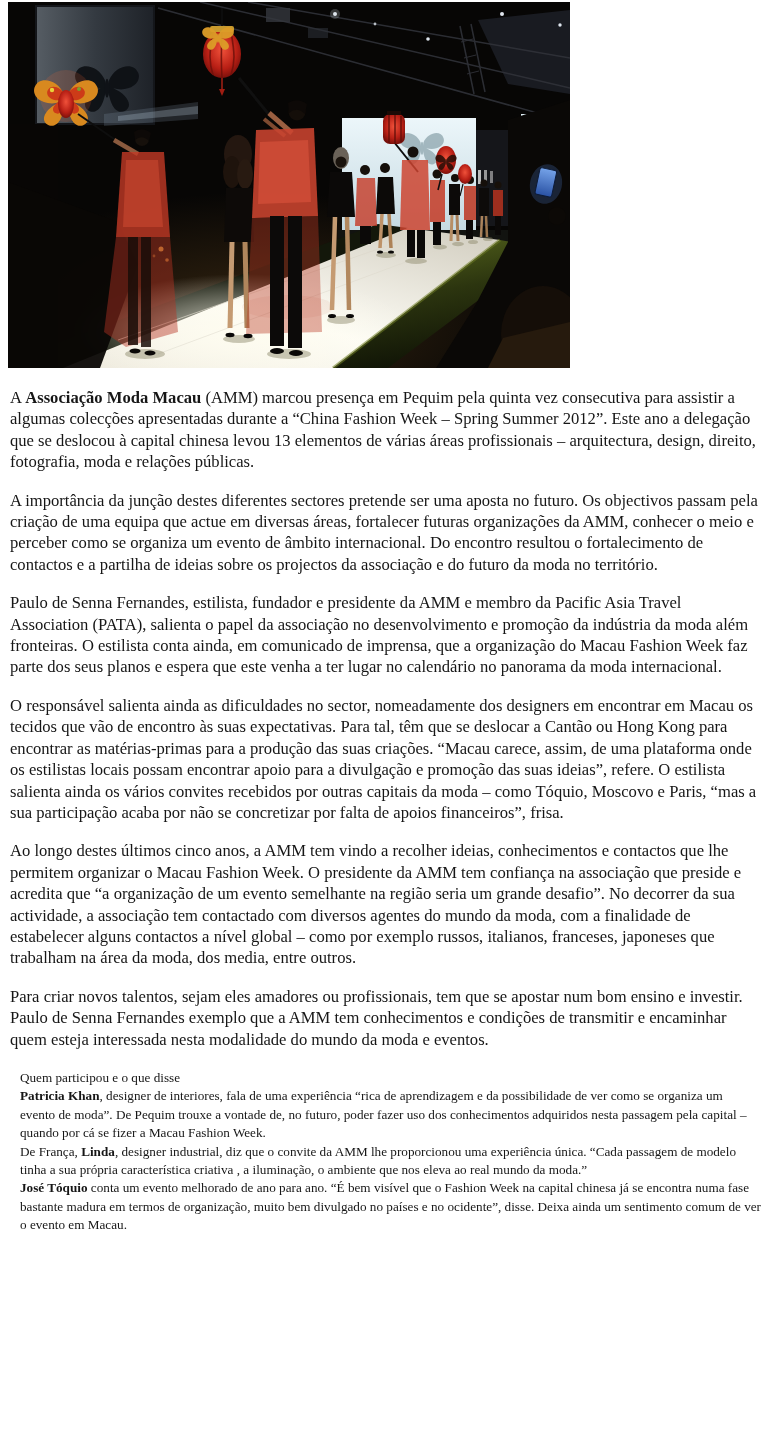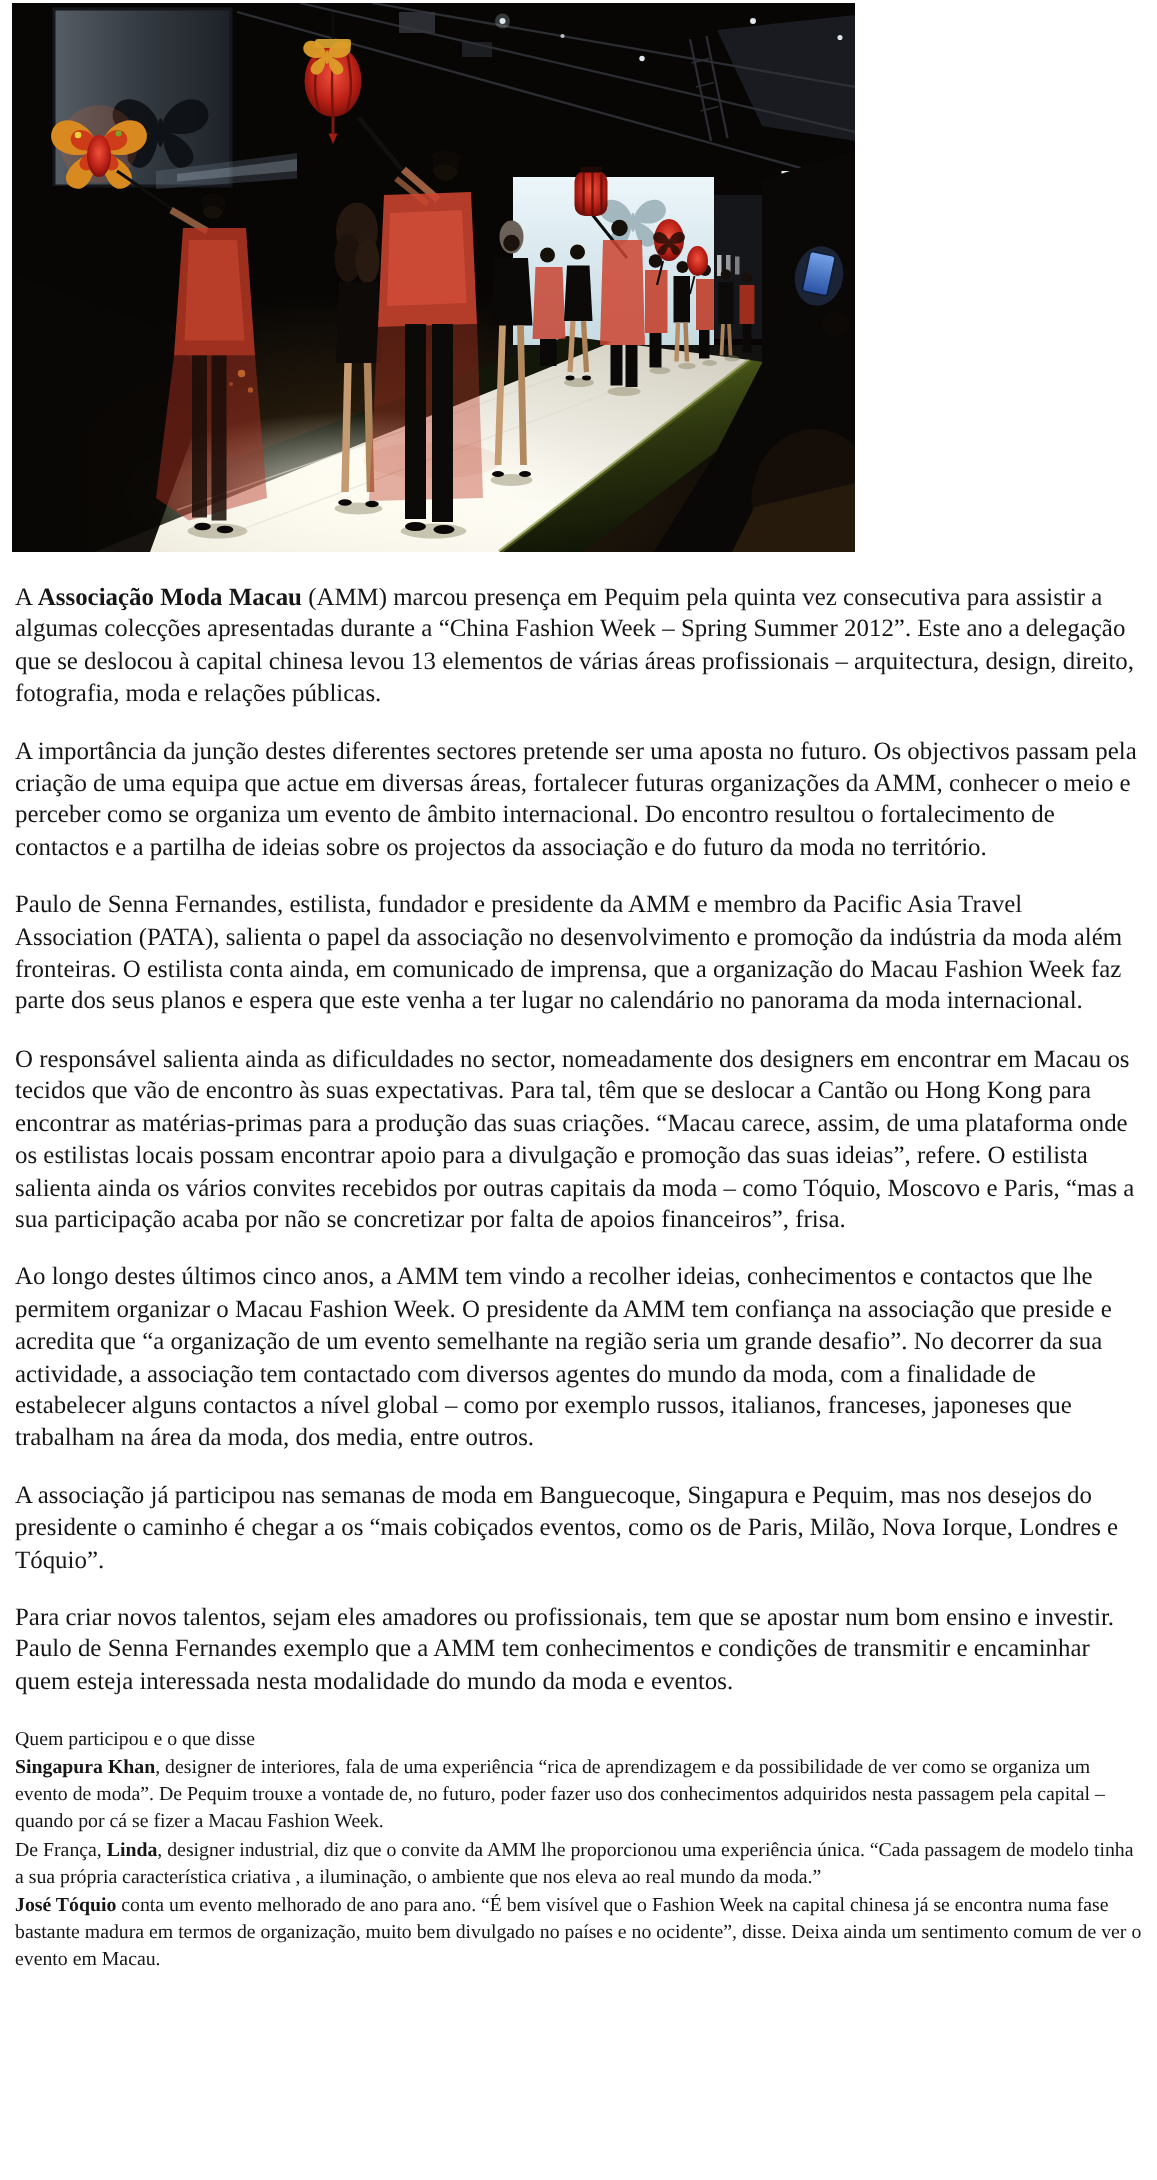--- a/index.html
+++ b/index.html
@@ -4,21 +4,21 @@
 <style>
   html,body{margin:0;padding:0;background:#ffffff;}
   body{width:771px;height:1453px;overflow:hidden;
        font-family:"Liberation Serif","DejaVu Serif",serif;color:#161616;}
   .page{width:771px;height:1439px;background:#fff;position:relative;}
   .photo-wrap{padding:2px 0 0 8px;}
   .photo-wrap svg{display:block;}
   .article{padding:19px 12px 0 10px;}
   p.body-p{font-size:16.6px;line-height:21.4px;margin:0 0 17px 0;text-align:left;}
   .b{font-weight:bold;}
-  .notes{padding:2px 10px 0 10px;}
+  .notes{padding:2px 10px 0 20px;}
   p.note-p{font-size:13.2px;line-height:18.4px;margin:0;}
   p.gap-before{margin-top:18px;}
 </style>
 </head>
 <body>
 
 <div class="page">
 
   <div class="photo-wrap">
     <svg width="562" height="366" viewBox="0 0 562 366">
@@ -305,26 +305,25 @@
       </g>
     </svg>
   </div>
 
   <div class="article" id="article-body">
       <p class="body-p"><span>A </span><span class="b">Associação Moda Macau</span><span> (AMM) marcou presença em Pequim pela quinta vez consecutiva para assistir a algumas colecções apresentadas durante a “China Fashion Week – Spring Summer 2012”. Este ano a delegação que se deslocou à capital chinesa levou 13 elementos de várias áreas profissionais – arquitectura, design, direito, fotografia, moda e relações públicas.</span></p>
       <p class="body-p"><span>A importância da junção destes diferentes sectores pretende ser uma aposta no futuro. Os objectivos passam pela criação de uma equipa que actue em diversas áreas, fortalecer futuras organizações da AMM, conhecer o meio e perceber como se organiza um evento de âmbito internacional. Do encontro resultou o fortalecimento de contactos e a partilha de ideias sobre os projectos da associação e do futuro da moda no território.</span></p>
       <p class="body-p"><span>Paulo de Senna Fernandes, estilista, fundador e presidente da AMM e membro da Pacific Asia Travel Association (PATA), salienta o papel da associação no desenvolvimento e promoção da indústria da moda além fronteiras. O estilista conta ainda, em comunicado de imprensa, que a organização do Macau Fashion Week faz parte dos seus planos e espera que este venha a ter lugar no calendário no panorama da moda internacional.</span></p>
       <p class="body-p"><span>O responsável salienta ainda as dificuldades no sector, nomeadamente dos designers em encontrar em Macau os tecidos que vão de encontro às suas expectativas. Para tal, têm que se deslocar a Cantão ou Hong Kong para encontrar as matérias-primas para a produção das suas criações. “Macau carece, assim, de uma plataforma onde os estilistas locais possam encontrar apoio para a divulgação e promoção das suas ideias”, refere. O estilista salienta ainda os vários convites recebidos por outras capitais da moda – como Tóquio, Moscovo e Paris, “mas a sua participação acaba por não se concretizar por falta de apoios financeiros”, frisa.</span></p>
       <p class="body-p"><span>Ao longo destes últimos cinco anos, a AMM tem vindo a recolher ideias, conhecimentos e contactos que lhe permitem organizar o Macau Fashion Week. O presidente da AMM tem confiança na associação que preside e acredita que “a organização de um evento semelhante na região seria um grande desafio”. No decorrer da sua actividade, a associação tem contactado com diversos agentes do mundo da moda, com a finalidade de estabelecer alguns contactos a nível global – como por exemplo russos, italianos, franceses, japoneses que trabalham na área da moda, dos media, entre outros.</span></p>
-      <p class="body-p"><span>A associação já participou nas semanas de moda em Banguecoque, Singapura e Pequim, mas nos desejos do presidente o caminho é chegar a os “mais cobiçados eventos, como os de Paris, Milão, Nova Iorque, Londres  e Tóquio”.</span></p>
       <p class="body-p"><span>Para criar novos talentos, sejam eles amadores ou profissionais, tem que se apostar num bom ensino e investir. Paulo de Senna Fernandes exemplo que a AMM tem conhecimentos e condições de transmitir e encaminhar quem esteja interessada nesta modalidade do mundo da moda e eventos.</span></p>
     </div>
 
   <div class="notes">
     <p class="note-p">Quem participou e o que disse</p>
     <div id="notes-body">
-        <p class="note-p"><span class="b">Singapura Khan</span><span>, designer de interiores, fala de uma experiência “rica de aprendizagem e da possibilidade de ver como se organiza um evento de moda”. De Pequim trouxe a vontade de, no futuro, poder fazer uso dos conhecimentos adquiridos nesta passagem pela capital – quando por cá se fizer a Macau Fashion Week.</span></p>
+        <p class="note-p"><span class="b">Patricia Khan</span><span>, designer de interiores, fala de uma experiência “rica de aprendizagem e da possibilidade de ver como se organiza um evento de moda”. De Pequim trouxe a vontade de, no futuro, poder fazer uso dos conhecimentos adquiridos nesta passagem pela capital – quando por cá se fizer a Macau Fashion Week.</span></p>
         <p class="note-p"><span>De França, </span><span class="b">Linda</span><span>, designer industrial, diz que o convite da AMM lhe proporcionou uma experiência única. “Cada passagem de modelo tinha a sua própria característica criativa , a iluminação, o ambiente que nos eleva ao real mundo da moda.”</span></p>
         <p class="note-p"><span class="b">José Tóquio</span><span> conta um evento melhorado de ano para ano. “É bem visível que o Fashion Week na capital chinesa já se encontra numa fase bastante madura em termos de organização, muito bem divulgado no países e no ocidente”, disse. Deixa ainda um sentimento comum de ver o evento em Macau.</span></p>
       </div>
   </div>
 
 </div>
 
 </body></html>

